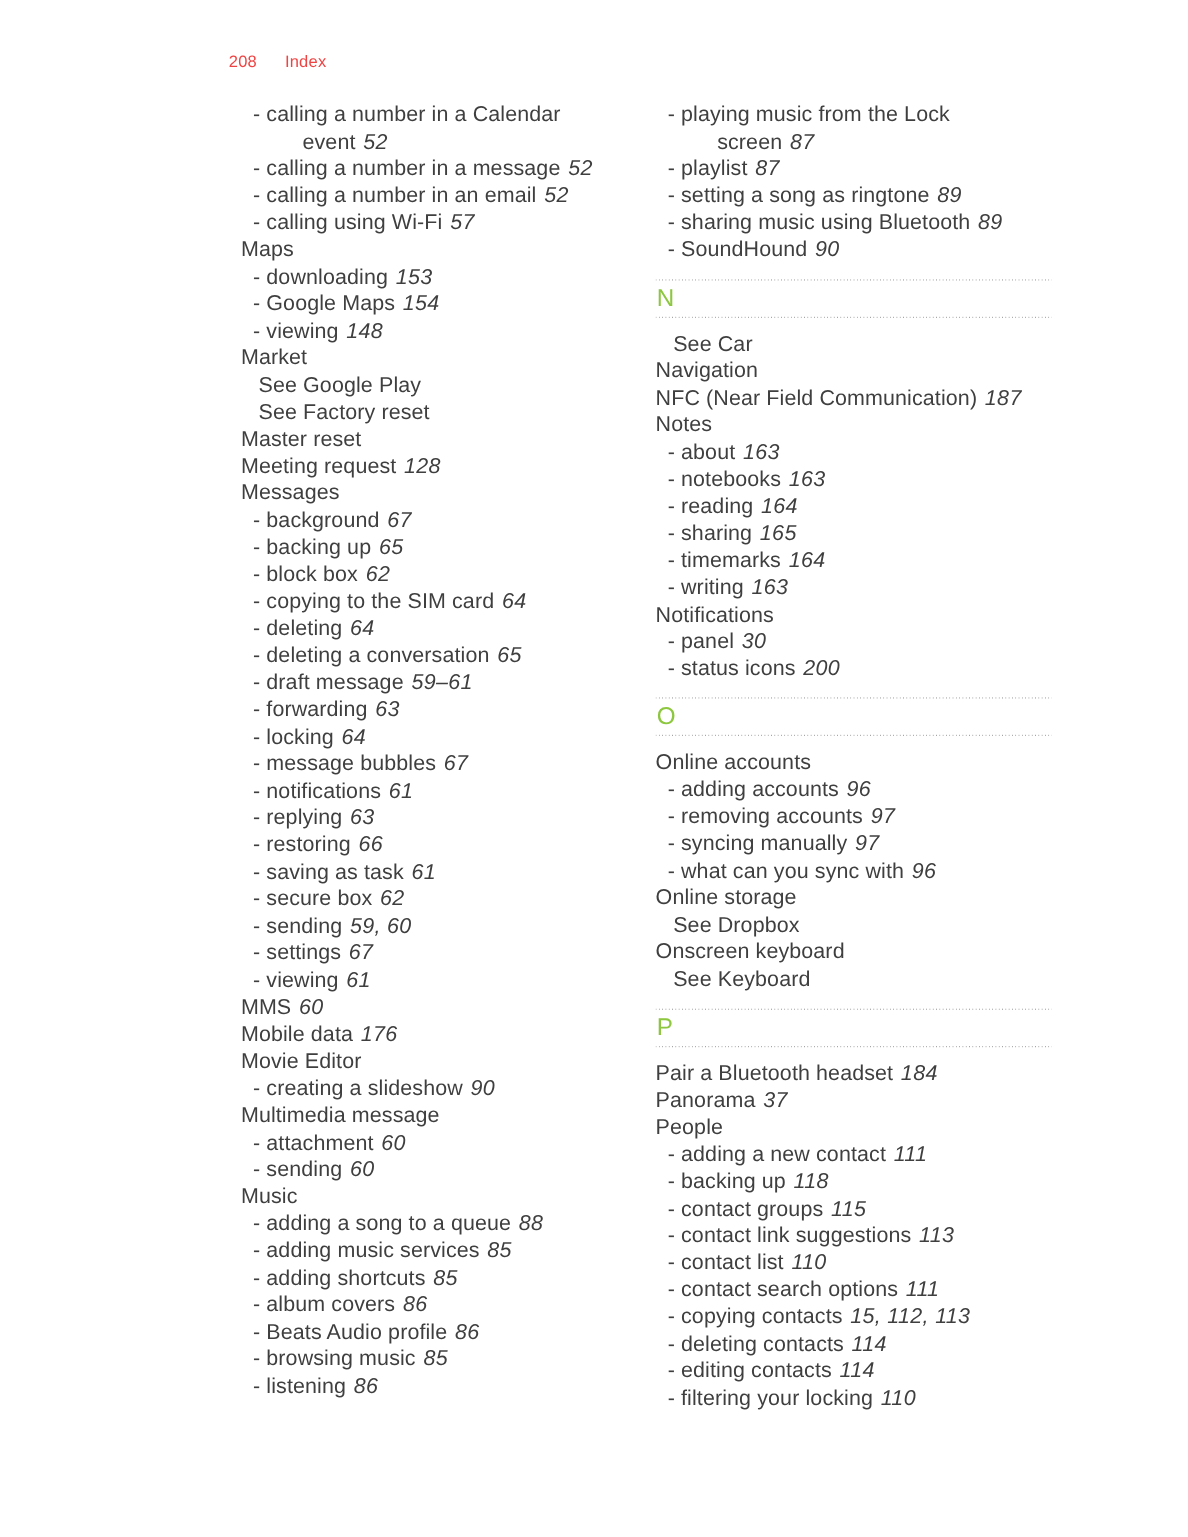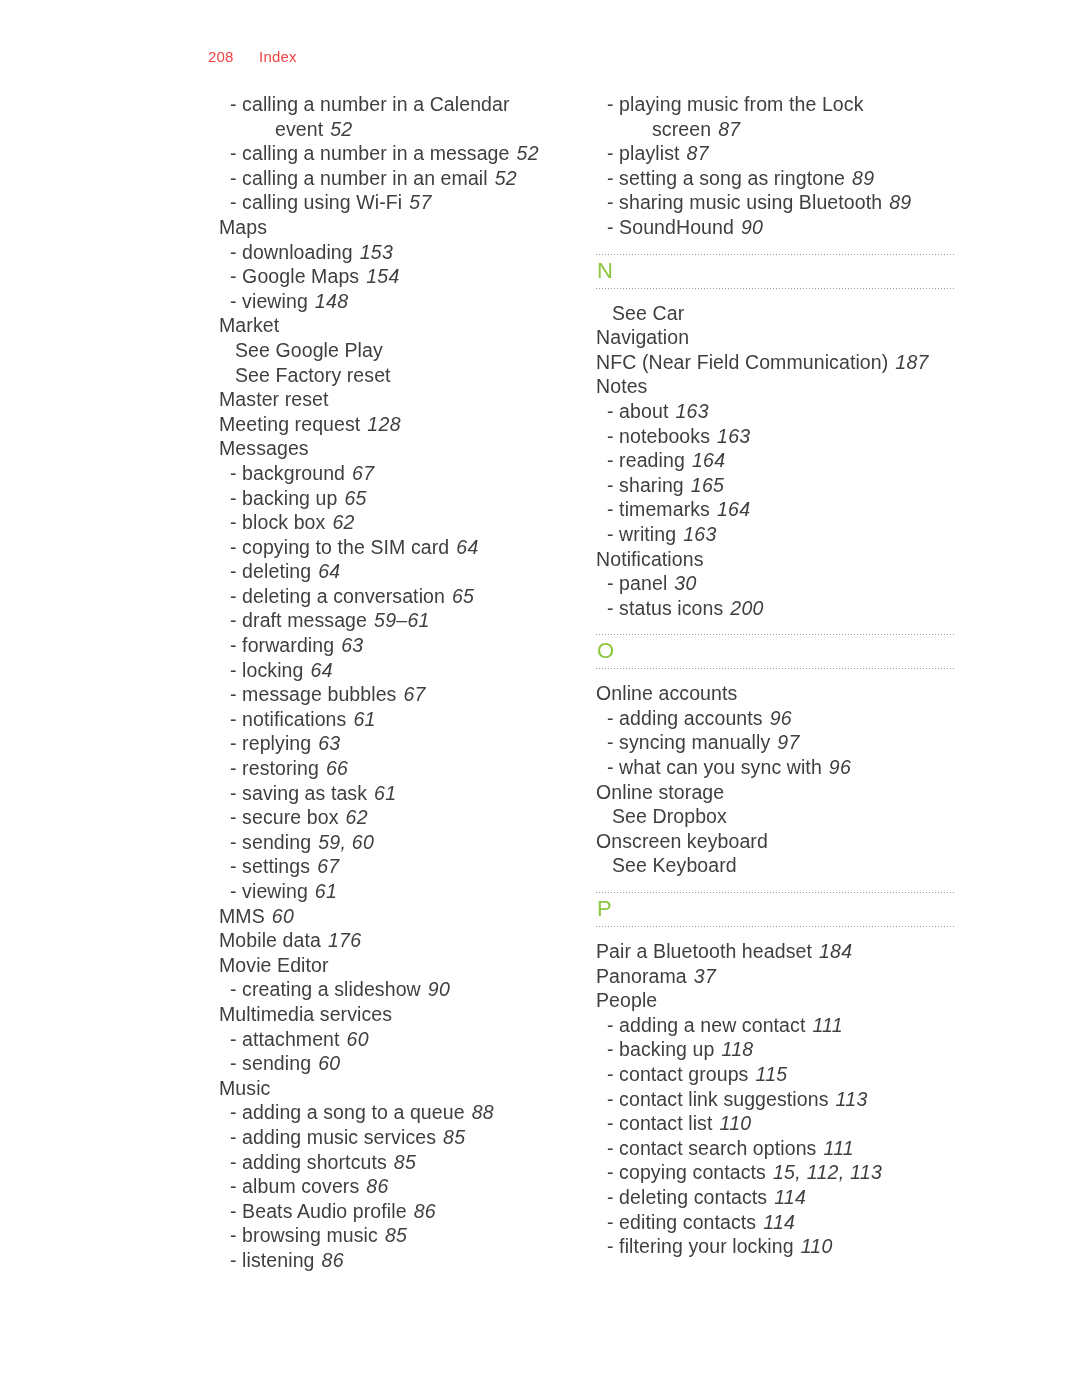--- a/index.html
+++ b/index.html
@@ -133,21 +133,21 @@
         <div class="entry level-2"><span>- restoring</span><span class="pg">66</span></div>
         <div class="entry level-2"><span>- saving as task</span><span class="pg">61</span></div>
         <div class="entry level-2"><span>- secure box</span><span class="pg">62</span></div>
         <div class="entry level-2"><span>- sending</span><span class="pg">59, 60</span></div>
         <div class="entry level-2"><span>- settings</span><span class="pg">67</span></div>
         <div class="entry level-2"><span>- viewing</span><span class="pg">61</span></div>
         <div class="entry level-1"><span>MMS</span><span class="pg">60</span></div>
         <div class="entry level-1"><span>Mobile data</span><span class="pg">176</span></div>
         <div class="entry level-1"><span>Movie Editor</span></div>
         <div class="entry level-2"><span>- creating a slideshow</span><span class="pg">90</span></div>
-        <div class="entry level-1"><span>Multimedia services</span></div>
+        <div class="entry level-1"><span>Multimedia message</span></div>
         <div class="entry level-2"><span>- attachment</span><span class="pg">60</span></div>
         <div class="entry level-2"><span>- sending</span><span class="pg">60</span></div>
         <div class="entry level-1"><span>Music</span></div>
         <div class="entry level-2"><span>- adding a song to a queue</span><span class="pg">88</span></div>
         <div class="entry level-2"><span>- adding music services</span><span class="pg">85</span></div>
         <div class="entry level-2"><span>- adding shortcuts</span><span class="pg">85</span></div>
         <div class="entry level-2"><span>- album covers</span><span class="pg">86</span></div>
         <div class="entry level-2"><span>- Beats Audio profile</span><span class="pg">86</span></div>
         <div class="entry level-2"><span>- browsing music</span><span class="pg">85</span></div>
         <div class="entry level-2"><span>- listening</span><span class="pg">86</span></div>
@@ -177,20 +177,21 @@
         <div class="entry level-1"><span>Notifications</span></div>
         <div class="entry level-2"><span>- panel</span><span class="pg">30</span></div>
         <div class="entry level-2"><span>- status icons</span><span class="pg">200</span></div>
         <div class="letter-block">
           <div class="rule"></div>
           <div class="letter">O</div>
           <div class="rule"></div>
         </div>
         <div class="entry level-1"><span>Online accounts</span></div>
         <div class="entry level-2"><span>- adding accounts</span><span class="pg">96</span></div>
+        <div class="entry level-2"><span>- removing accounts</span><span class="pg">97</span></div>
         <div class="entry level-2"><span>- syncing manually</span><span class="pg">97</span></div>
         <div class="entry level-2"><span>- what can you sync with</span><span class="pg">96</span></div>
         <div class="entry level-1"><span>Online storage</span></div>
         <div class="entry see"><span>See Dropbox</span></div>
         <div class="entry level-1"><span>Onscreen keyboard</span></div>
         <div class="entry see"><span>See Keyboard</span></div>
         <div class="letter-block">
           <div class="rule"></div>
           <div class="letter">P</div>
           <div class="rule"></div>

